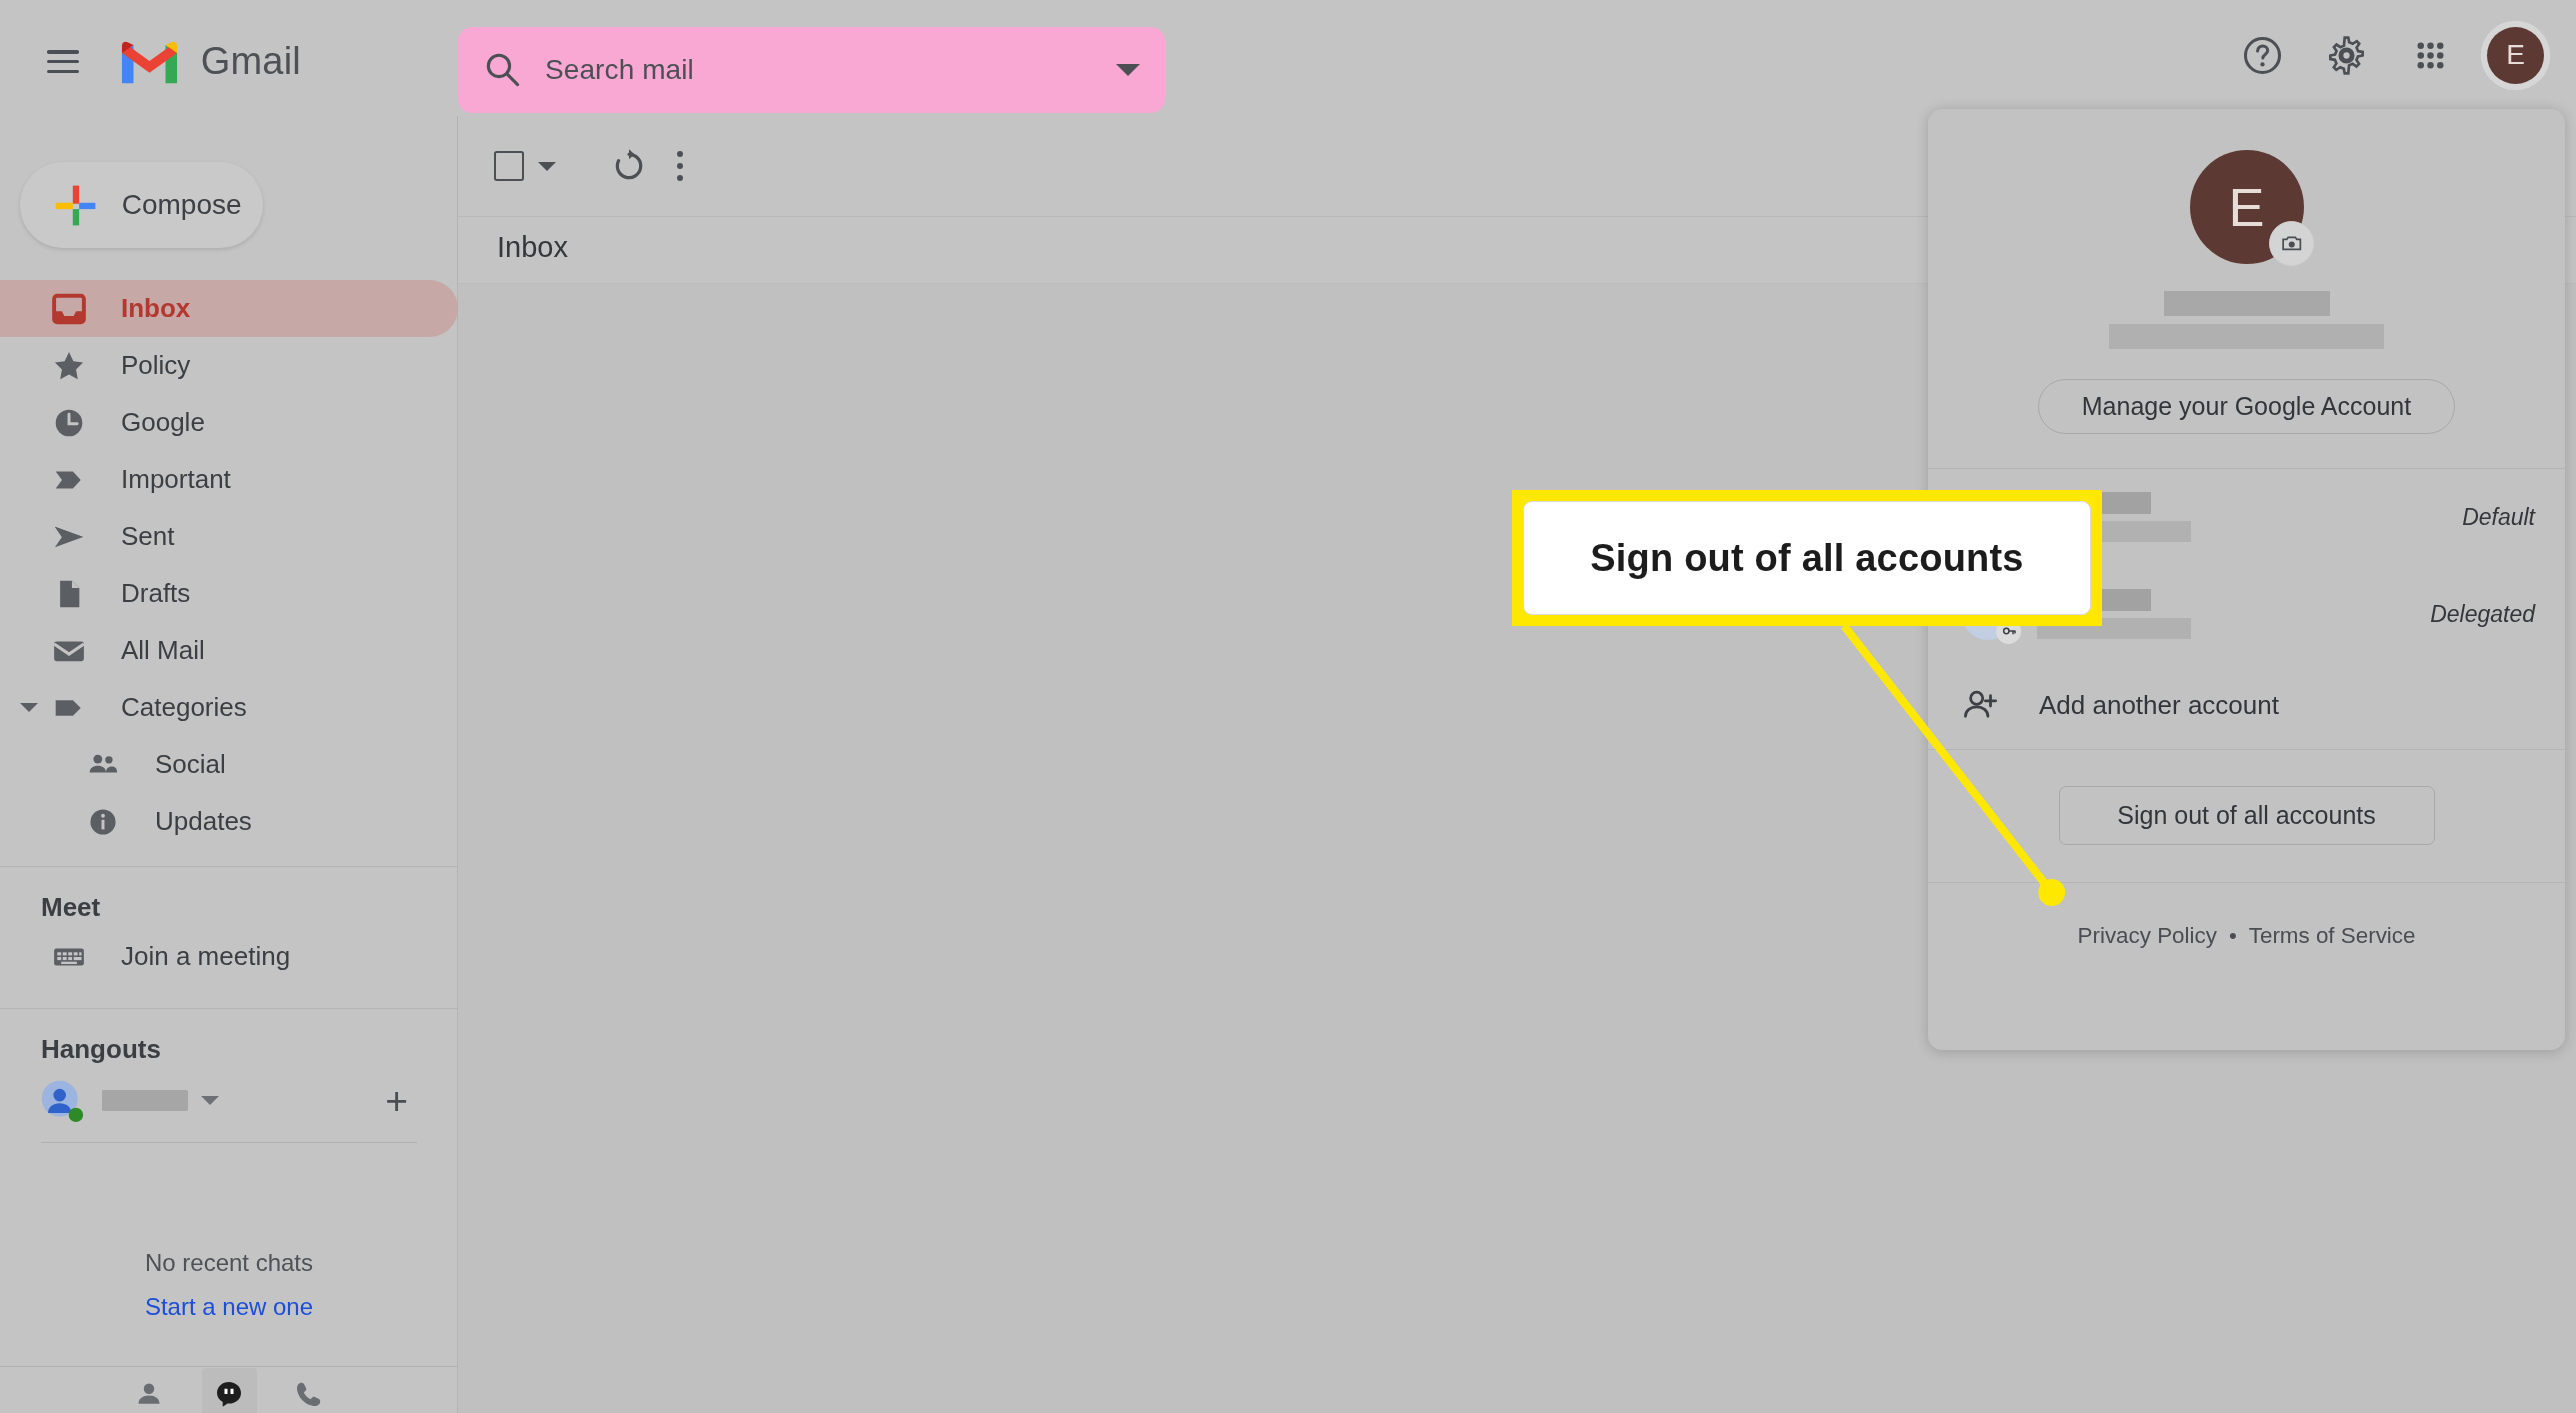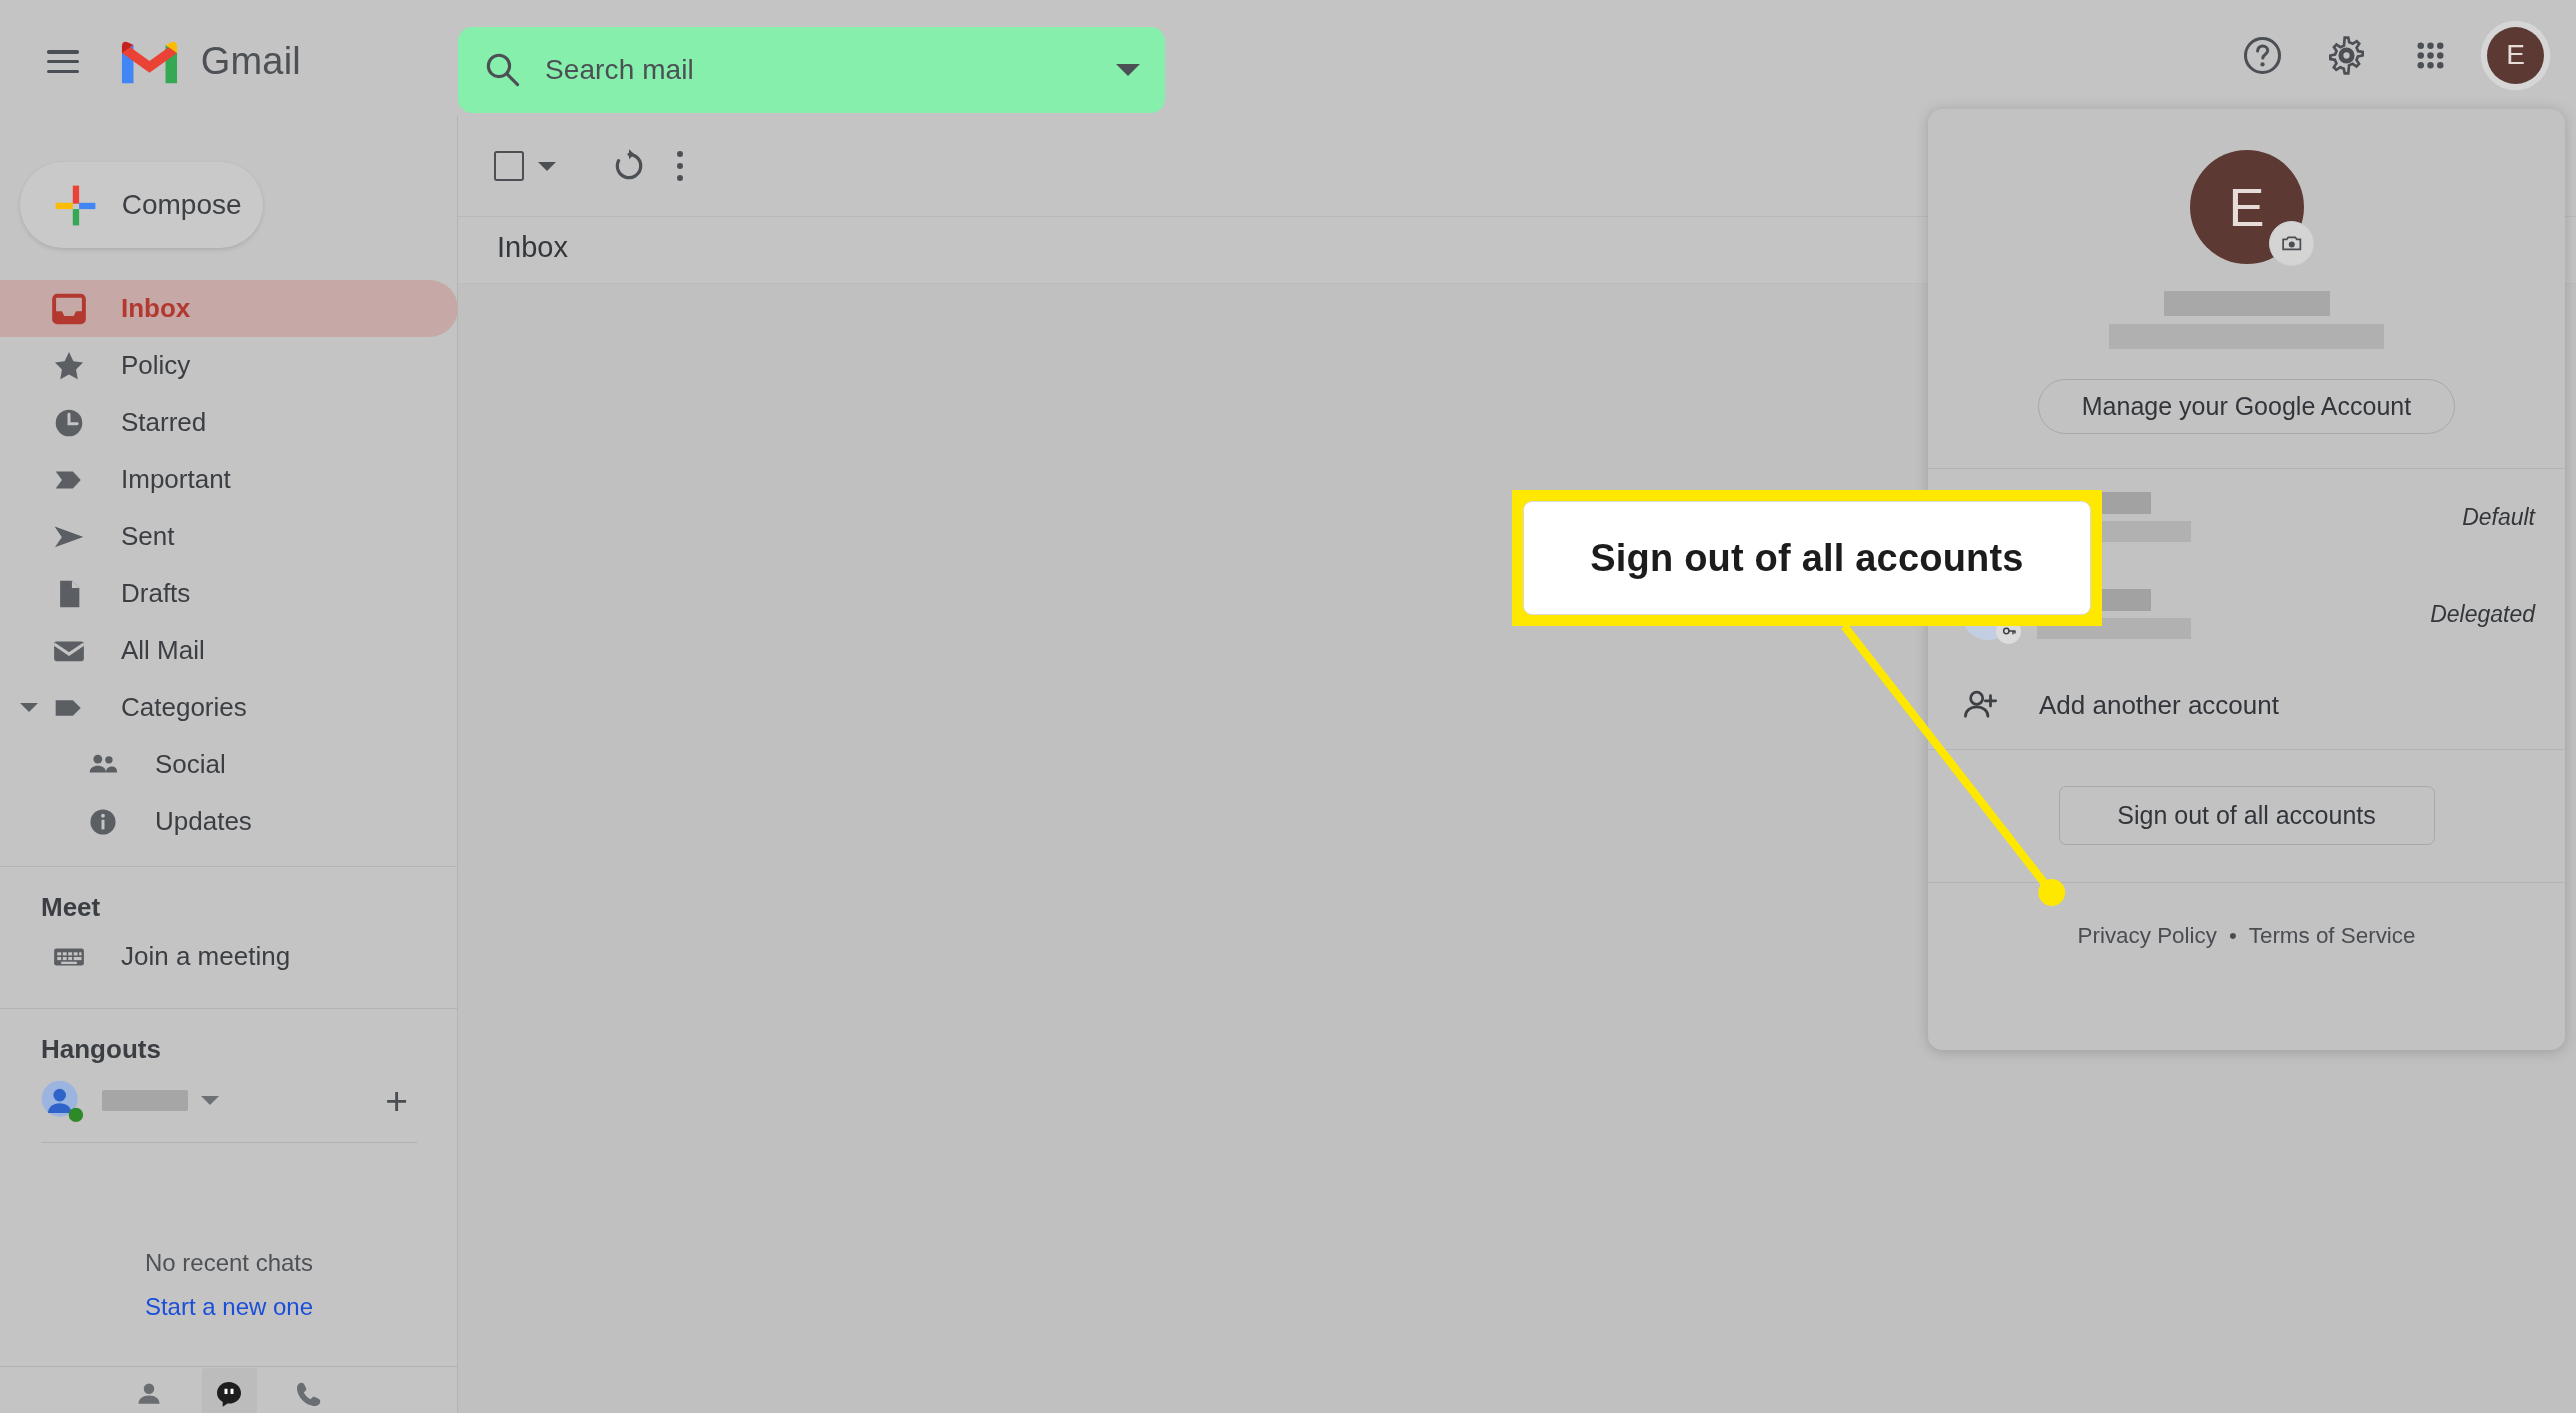--- a/index.html
+++ b/index.html
@@ -36,21 +36,21 @@
   .brand { display: flex; align-items: center; margin-left: 39px; }
   .gmail-logo { width: 63px; height: 48px; position: relative; }
   .gmail-title {
     font-size: 38px; color: #4d5156; margin-left: 19.7px; letter-spacing: 0.2px;
   }
 
   
   .search {
     position: absolute; left: 458px; top: 19.7px;
     width: 707px; height: 86px;
-    background: #86efac; border-radius: 14.3px;
+    background: #f9a8d4; border-radius: 14.3px;
     display: flex; align-items: center; padding: 0 25px;
   }
   .search .mag { width: 39px; height: 39px; flex: 0 0 39px; position: relative; }
   .search .ph {
     margin-left: 23px; font-size: 28px; color: #4c5055; letter-spacing: 0.1px;
   }
   .search .caret {
     margin-left: auto; width: 0; height: 0;
     border-left: 12.5px solid transparent; border-right: 12.5px solid transparent;
     border-top: 12.5px solid #4c5055;
@@ -335,21 +335,21 @@
         <span class="txt">Policy</span>
       </div>
 
       <div class="navitem">
         <span class="ico">
           <svg viewBox="0 0 46 46" width="34" height="34">
             <circle cx="23" cy="23" r="18" fill="#5b5e62"></circle>
             <path d="M23 11v13h11" fill="none" stroke="#c4c4c4" stroke-width="4" stroke-linecap="round"></path>
           </svg>
         </span>
-        <span class="txt">Starred</span>
+        <span class="txt">Google</span>
       </div>
 
       <div class="navitem">
         <span class="ico">
           <svg viewBox="0 0 46 46" width="36" height="36">
             <path d="M6 12h22l10 11-10 11H6l8-11z" fill="#5b5e62"></path>
           </svg>
         </span>
         <span class="txt">Important</span>
       </div>

